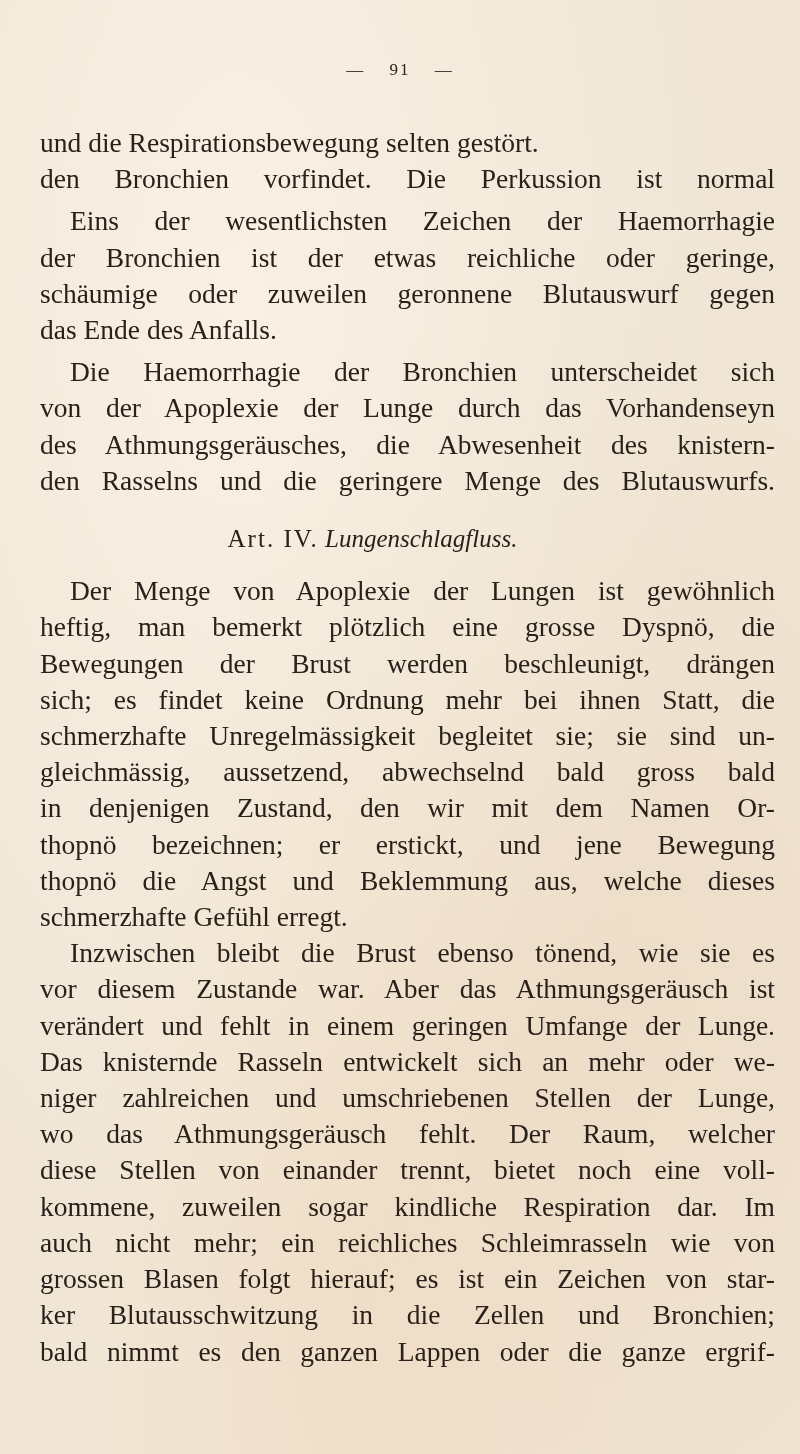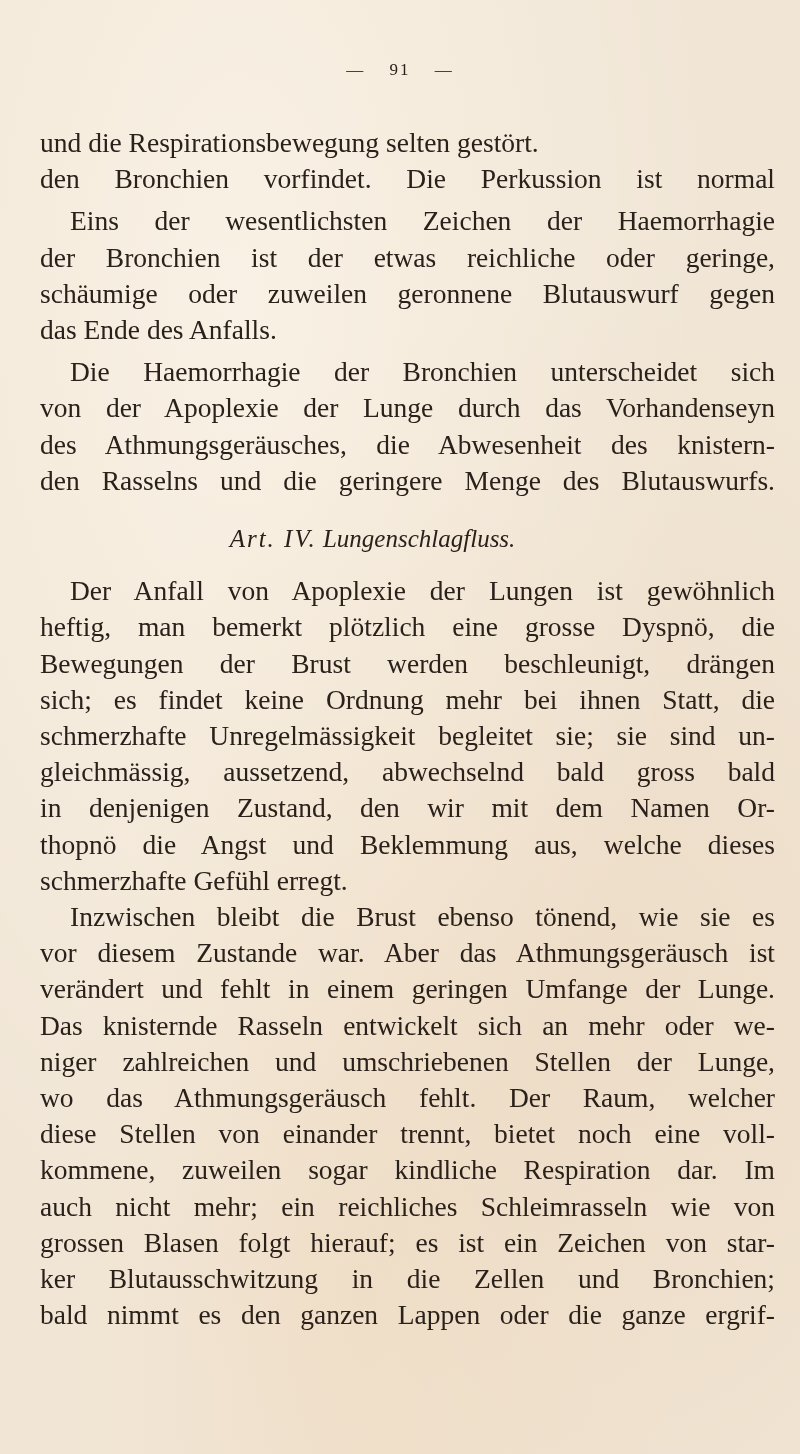--- a/index.html
+++ b/index.html
@@ -35,21 +35,21 @@
     display: block; white-space: nowrap;
     text-align-last: justify; text-align: justify;
   }
   .line.last { text-align-last: left; }
   .line.indent { padding-left: 30px; }
   .para-gap { height: 6px; }
   .heading {
     display: block; text-align: center; margin: 22px 0 16px 0;
     font-size: 25px; padding-right: 70px;
   }
-  .heading .art { letter-spacing: 2px; font-style: italic; }
+  .heading .art { letter-spacing: 2px; }
   .heading .title { font-style: italic; text-align: right; }
 </style>
 </head>
 <body>
 
 <div class="page">
   <div class="page-header">
     <span class="dash">—</span>
     <span>91</span>
     <span class="dash">—</span>
@@ -77,27 +77,28 @@
       <span class="line">des Athmungsgeräusches, die Abwesenheit des knistern-</span>
       <span class="line">den Rasselns und die geringere Menge des Blutauswurfs.</span>
     </div>
 
     <div class="heading">
       <span class="art">Art. IV.</span>
       <span class="title">Lungenschlagfluss.</span>
     </div>
 
     <div>
-      <span class="line indent">Der Anfall von Apoplexie der Lungen ist gewöhnlich</span>
+      <span class="line indent">Der Menge von Apoplexie der Lungen ist gewöhnlich</span>
       <span class="line">heftig, man bemerkt plötzlich eine grosse Dyspnö, die</span>
       <span class="line">Bewegungen der Brust werden beschleunigt, drängen</span>
       <span class="line">sich; es findet keine Ordnung mehr bei ihnen Statt, die</span>
       <span class="line">schmerzhafte Unregelmässigkeit begleitet sie; sie sind un-</span>
       <span class="line">gleichmässig, aussetzend, abwechselnd bald gross bald</span>
       <span class="line">in denjenigen Zustand, den wir mit dem Namen Or-</span>
+      <span class="line">thopnö bezeichnen; er erstickt, und jene Bewegung</span>
       <span class="line">thopnö die Angst und Beklemmung aus, welche dieses</span>
       <span class="line last">schmerzhafte Gefühl erregt.</span>
     </div>
 
     <div>
       <span class="line indent">Inzwischen bleibt die Brust ebenso tönend, wie sie es</span>
       <span class="line">vor diesem Zustande war. Aber das Athmungsgeräusch ist</span>
       <span class="line">verändert und fehlt in einem geringen Umfange der Lunge.</span>
       <span class="line">Das knisternde Rasseln entwickelt sich an mehr oder we-</span>
       <span class="line">niger zahlreichen und umschriebenen Stellen der Lunge,</span>

